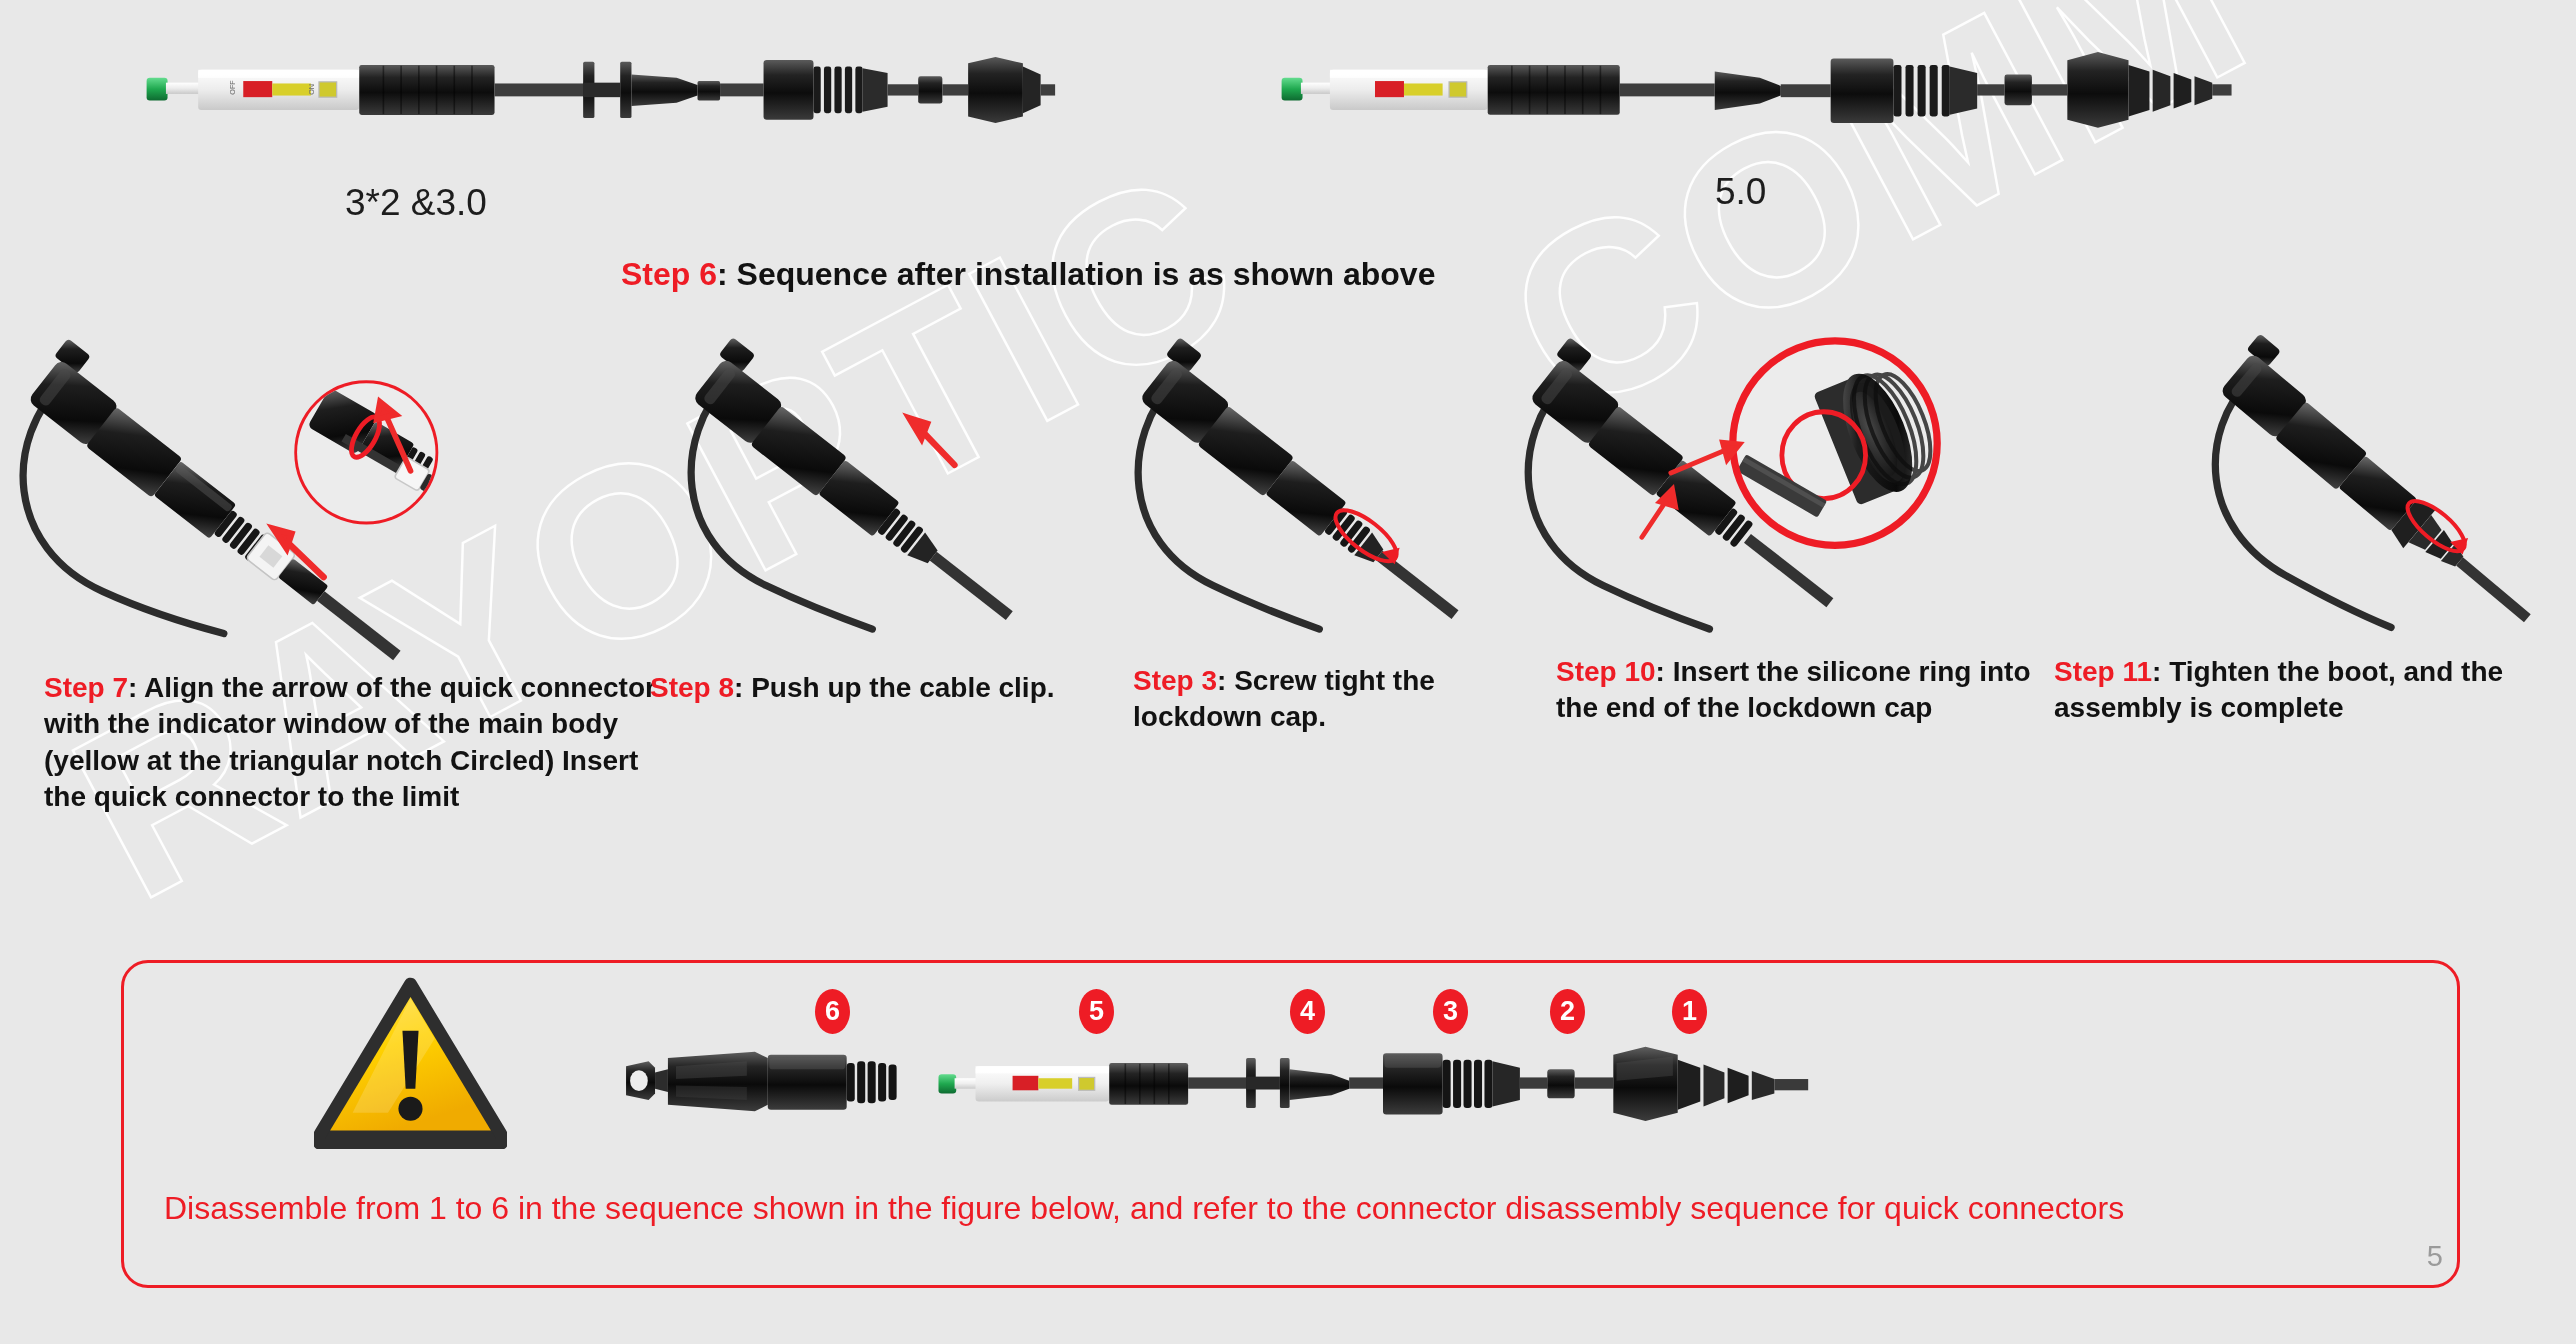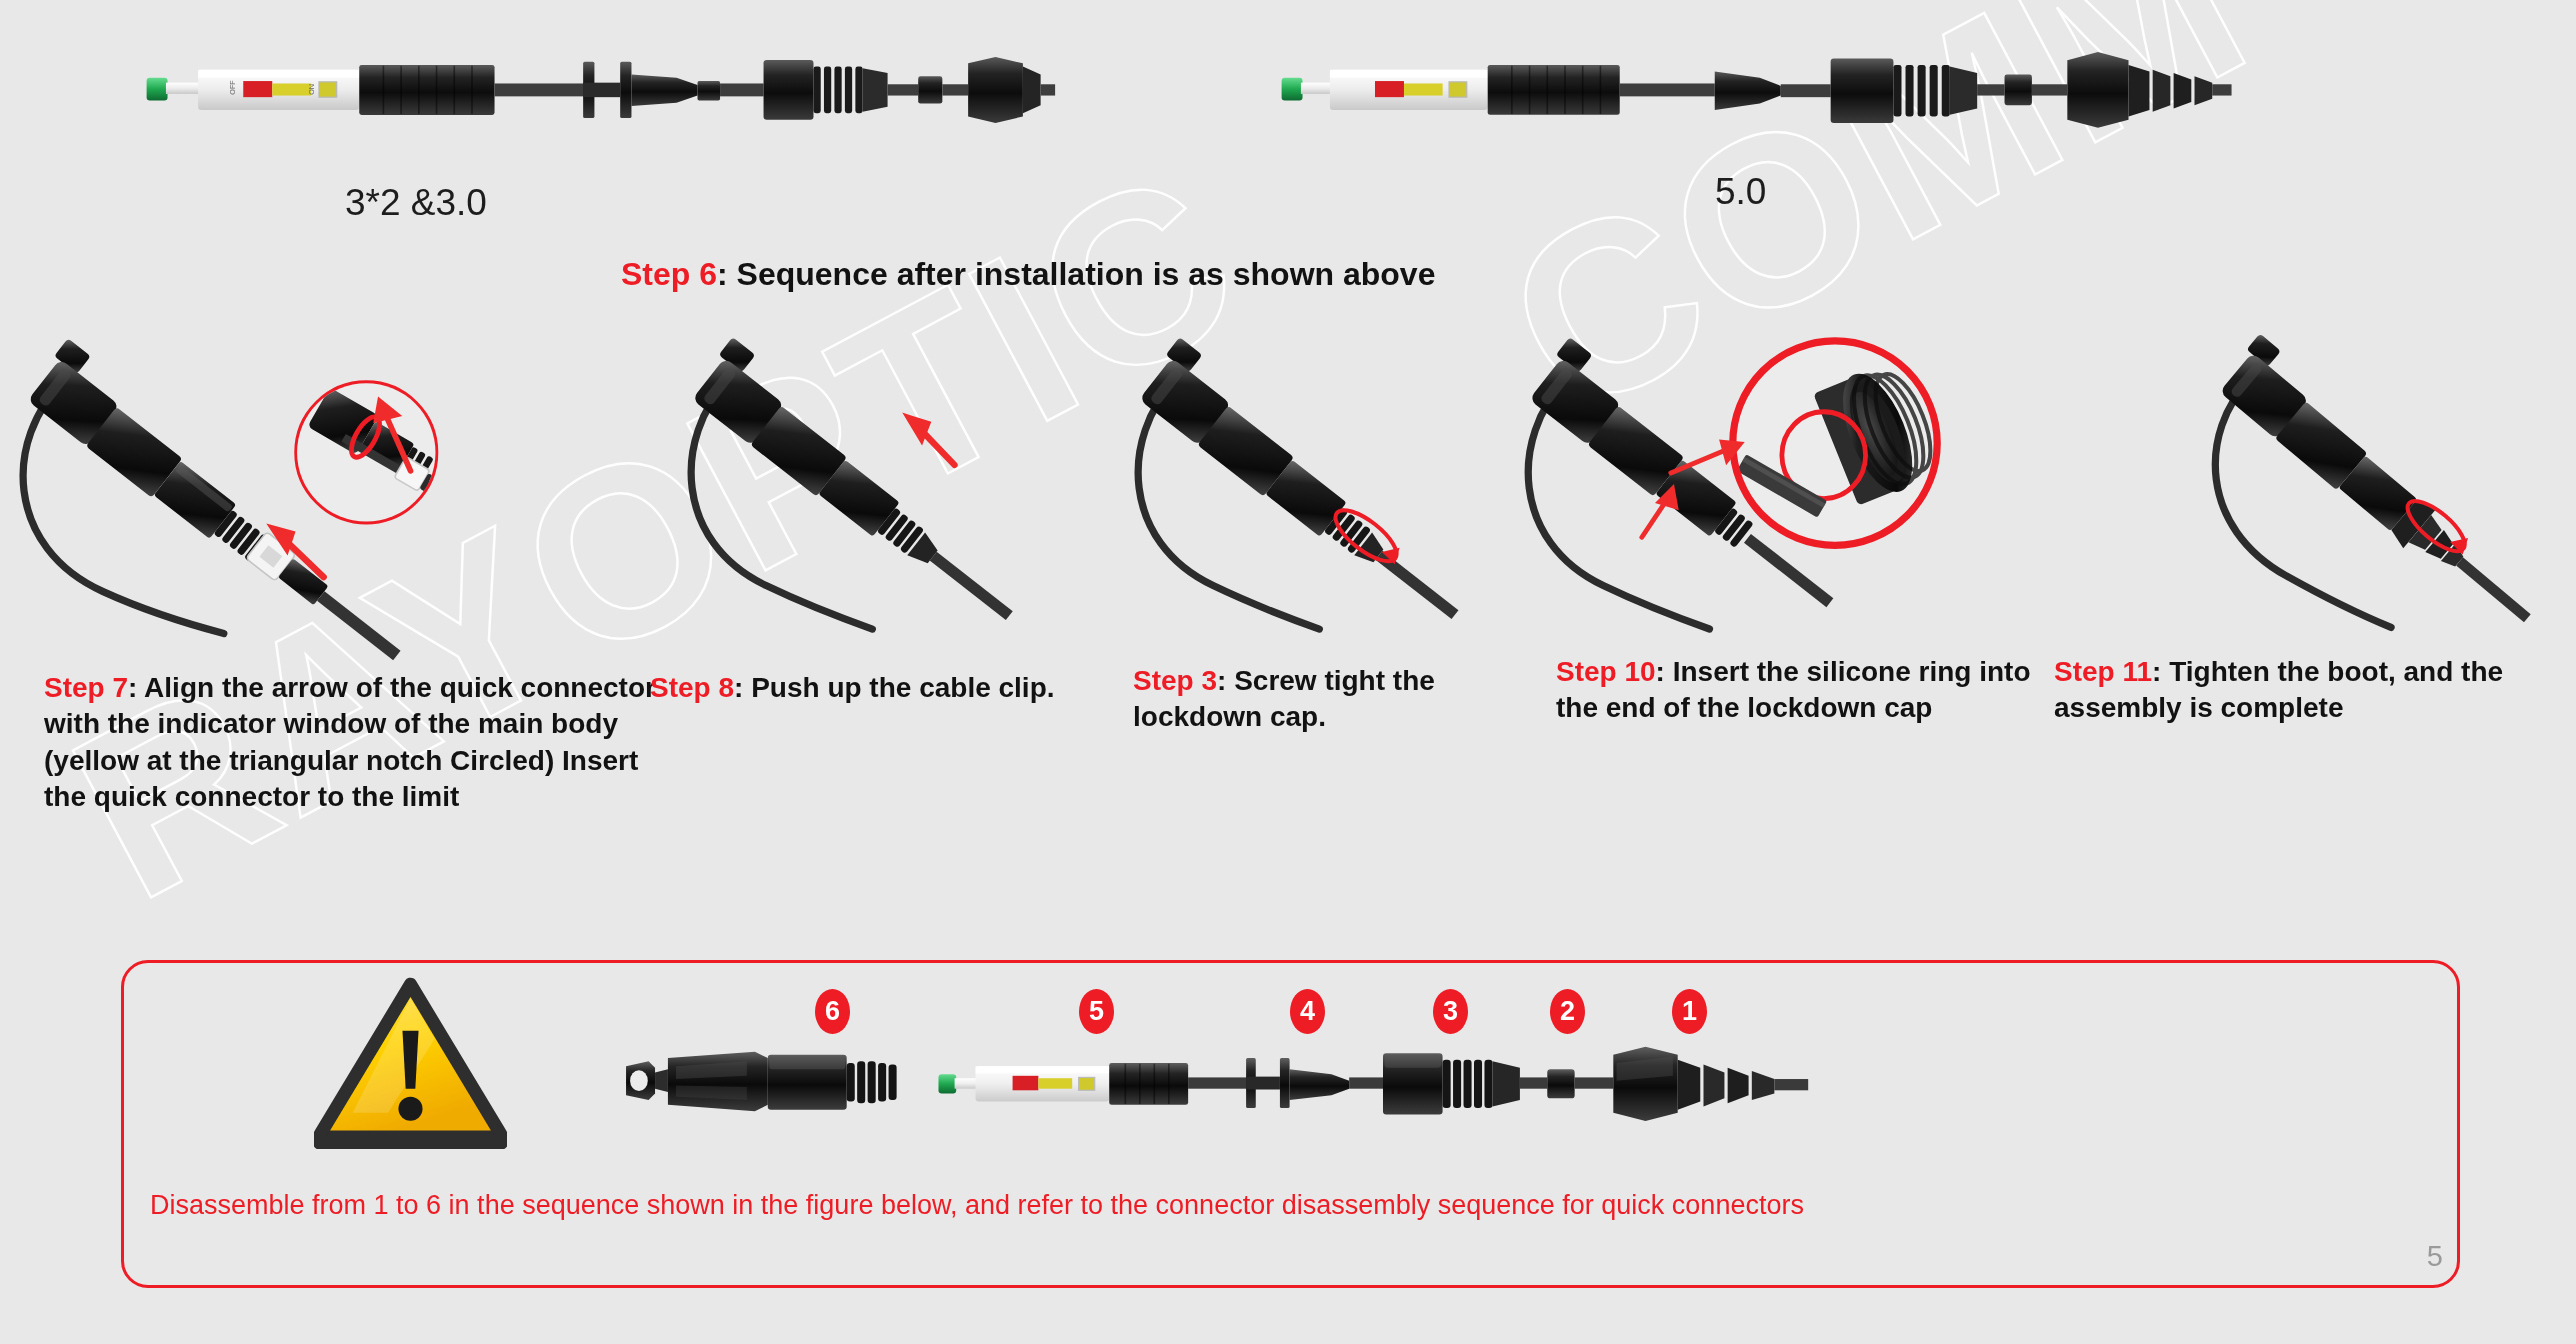--- a/index.html
+++ b/index.html
@@ -68,24 +68,24 @@
   .warn-box {
     position: absolute;
     left: 121px; top: 960px;
     width: 2339px; height: 328px;
     border: 3.2px solid #ee1c25;
     border-radius: 27px;
     z-index: 3;
   }
   .warn-text {
     position: absolute;
-    left: 150px; top: 1190px;
+    left: 164px; top: 1190px;
     width: 2286px;
     z-index: 7;
-    font-size: 27px;
+    font-size: 32px;
     color: #ee1c25;
     font-weight: 500;
     white-space: nowrap;
   }
   .page-num {
     position: absolute;
     right: 133px; top: 1240px;
     z-index: 7;
     font-size: 29px;
     color: #9a9a9a;

